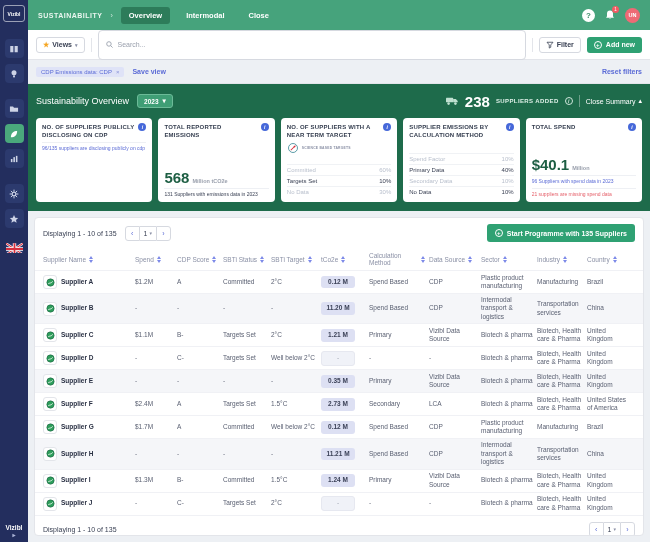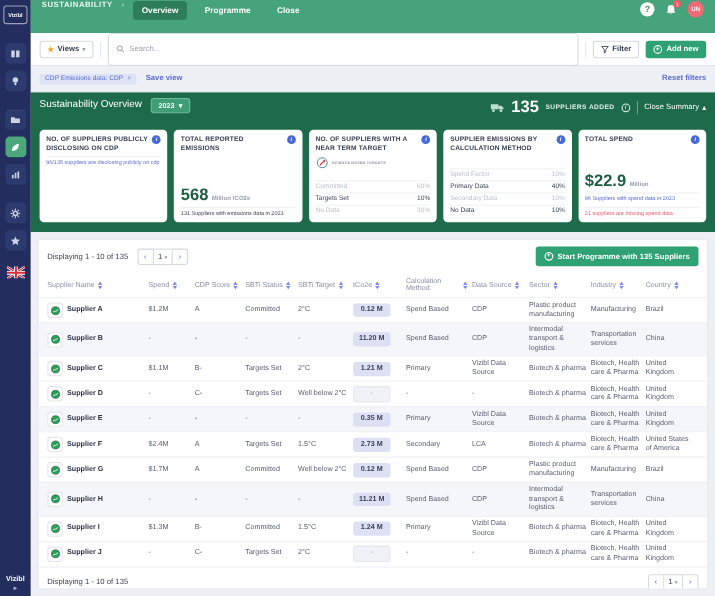--- a/index.html
+++ b/index.html
@@ -15,21 +15,21 @@
   .side-gap { height:10px; }
   .side-btn svg { display:block; }
   .flag { width:17px; height:12px; margin-top:10px; border-radius:1px; overflow:hidden; }
   .side-foot { margin-top:auto; color:#fff; font-size:6.5px; font-weight:bold; text-align:center; }
   .side-foot .caret { display:block; font-size:6px; color:#aab3d6; }
 
   
   .content { flex:1; display:flex; flex-direction:column; min-width:0; }
 
   
-  .topnav { height:30px; background:#46a37c; display:flex; align-items:flex-start; padding:1px 10px; gap:8px; flex-shrink:0; }
+  .topnav { height:30px; background:#46a37c; display:flex; align-items:center; padding:12px 10px; gap:8px; flex-shrink:0; }
   .crumb { color:#eaf6f0; font-size:7px; font-weight:bold; letter-spacing:.5px; }
   .crumb-sep { color:#cfe9dd; font-size:7px; }
   .tab { color:#fff; font-size:7.5px; font-weight:bold; padding:4px 8px; border-radius:3px; }
   .tab.active { background:#2d7c5a; }
   .nav-right { margin-left:auto; display:flex; align-items:center; gap:8px; }
   .help-circle { width:13px; height:13px; border-radius:50%; background:#fff; color:#3b8b68; font-size:8px; font-weight:bold; display:flex; align-items:center; justify-content:center; }
   .bell-wrap { position:relative; width:14px; height:14px; display:flex; align-items:center; justify-content:center; }
   .bell-badge { position:absolute; top:-2px; right:-2px; min-width:7px; height:7px; border-radius:4px; background:#f15b63; color:#fff; font-size:4.5px; display:flex; align-items:center; justify-content:center; }
   .avatar-circle { width:15px; height:15px; border-radius:50%; background:#ee6a75; color:#fff; font-size:5.5px; font-weight:bold; display:flex; align-items:center; justify-content:center; }
 
@@ -47,21 +47,21 @@
 
   
   .filterbar { height:24px; background:#edf0f4; border-bottom:1px solid #e3e5ea; display:flex; align-items:center; padding:0 8px; gap:8px; flex-shrink:0; }
   .chip { display:flex; align-items:center; gap:4px; background:#dfe3f7; border-radius:2px; padding:2px 5px; font-size:6px; color:#5b6bd6; }
   .chip-x { color:#8a93d8; font-size:6px; }
   .blue-link { font-size:7px; font-weight:bold; color:#5b6bd6; }
   .fb-right { margin-left:auto; }
 
   
   .summary { background:#1e6b4b; padding:5px 8px 9px; flex-shrink:0; }
-  .sum-head { display:flex; align-items:flex-start; height:24px; margin-bottom:5px; gap:8px; }
+  .sum-head { display:flex; align-items:center; height:24px; margin-bottom:5px; gap:8px; }
   .sum-title { color:#fff; font-size:9px; }
   .year-btn { background:#3f9e75; border:1px solid #6cbb98; border-radius:3px; color:#fff; font-size:6.5px; font-weight:bold; padding:2px 6px; display:flex; gap:4px; align-items:center; }
   .sum-right { margin-left:auto; display:flex; align-items:center; gap:6px; }
   .sum-count { color:#fff; font-size:15px; font-weight:bold; }
   .sum-count-label { color:#dff0e8; font-size:6px; font-weight:bold; letter-spacing:.4px; }
   .info-outline { width:8px; height:8px; border:1px solid #cfe6db; border-radius:50%; color:#cfe6db; font-size:5px; display:flex; align-items:center; justify-content:center; font-style:italic; font-weight:bold; }
   .sum-div { width:1px; height:12px; background:rgba(255,255,255,.35); }
   .close-link { color:#fff; font-size:7px; display:flex; gap:3px; align-items:center; }
   .cards { display:flex; gap:6px; }
   .card { flex:1; background:#fff; border-radius:4px; padding:5px 6px; height:84px; display:flex; flex-direction:column; min-width:0; }
@@ -193,21 +193,21 @@
       <span class="caret">▸</span>
     </div>
   </aside>
 
   <div class="content">
 
     <header class="topnav">
       <span class="crumb">SUSTAINABILITY</span>
       <span class="crumb-sep">›</span>
       <span class="tab active">Overview</span>
-      <span class="tab">Programme</span>
+      <span class="tab">Intermodal</span>
       <span class="tab">Close</span>
       <div class="nav-right">
         <span class="help-circle">?</span>
         <span class="bell-wrap">
           <svg width="12" height="12" viewBox="0 0 16 16">
               <path d="M8 2a4 4 0 0 1 4 4v3.5l1.2 2H2.8L4 9.5V6a4 4 0 0 1 4-4z" fill="#fff"></path>
               <path d="M6.8 12.5a1.3 1.3 0 0 0 2.4 0z" fill="#fff"></path>
             </svg>
           <span class="bell-badge">1</span>
         </span>
@@ -258,21 +258,21 @@
           <span>2023</span>
           <span>▾</span>
         </button>
         <div class="sum-right">
           <svg width="13" height="10" viewBox="0 0 20 14">
               <rect x="0" y="2" width="11" height="7" rx="1" fill="#bfe0d0"></rect>
               <path d="M11 4h4l3 3v2h-7z" fill="#bfe0d0"></path>
               <circle cx="4" cy="11" r="2" fill="#bfe0d0"></circle>
               <circle cx="14.5" cy="11" r="2" fill="#bfe0d0"></circle>
             </svg>
-          <span class="sum-count">135</span>
+          <span class="sum-count">238</span>
           <span class="sum-count-label">SUPPLIERS ADDED</span>
           <span class="info-outline">i</span>
           <div class="sum-div"></div>
           <span class="close-link">
             <span>Close Summary</span>
             <span>▴</span>
           </span>
         </div>
       </div>
 
@@ -351,21 +351,21 @@
               </div>
             </div>
         </div>
 
         <div class="card">
           <div class="card-top">
             <span class="card-title">TOTAL SPEND</span>
             <span class="info-fill">i</span>
           </div>
           <div class="val-row">
-            <span class="big-val">$22.9</span>
+            <span class="big-val">$40.1</span>
             <span class="unit">Million</span>
           </div>
           <div class="footnote fn-blue">96 Suppliers with spend data in 2023</div>
           <div class="footnote fn-red">21 suppliers are missing spend data</div>
         </div>
       </div>
     </section>
 
     <main class="main">
       <div class="table-card">

